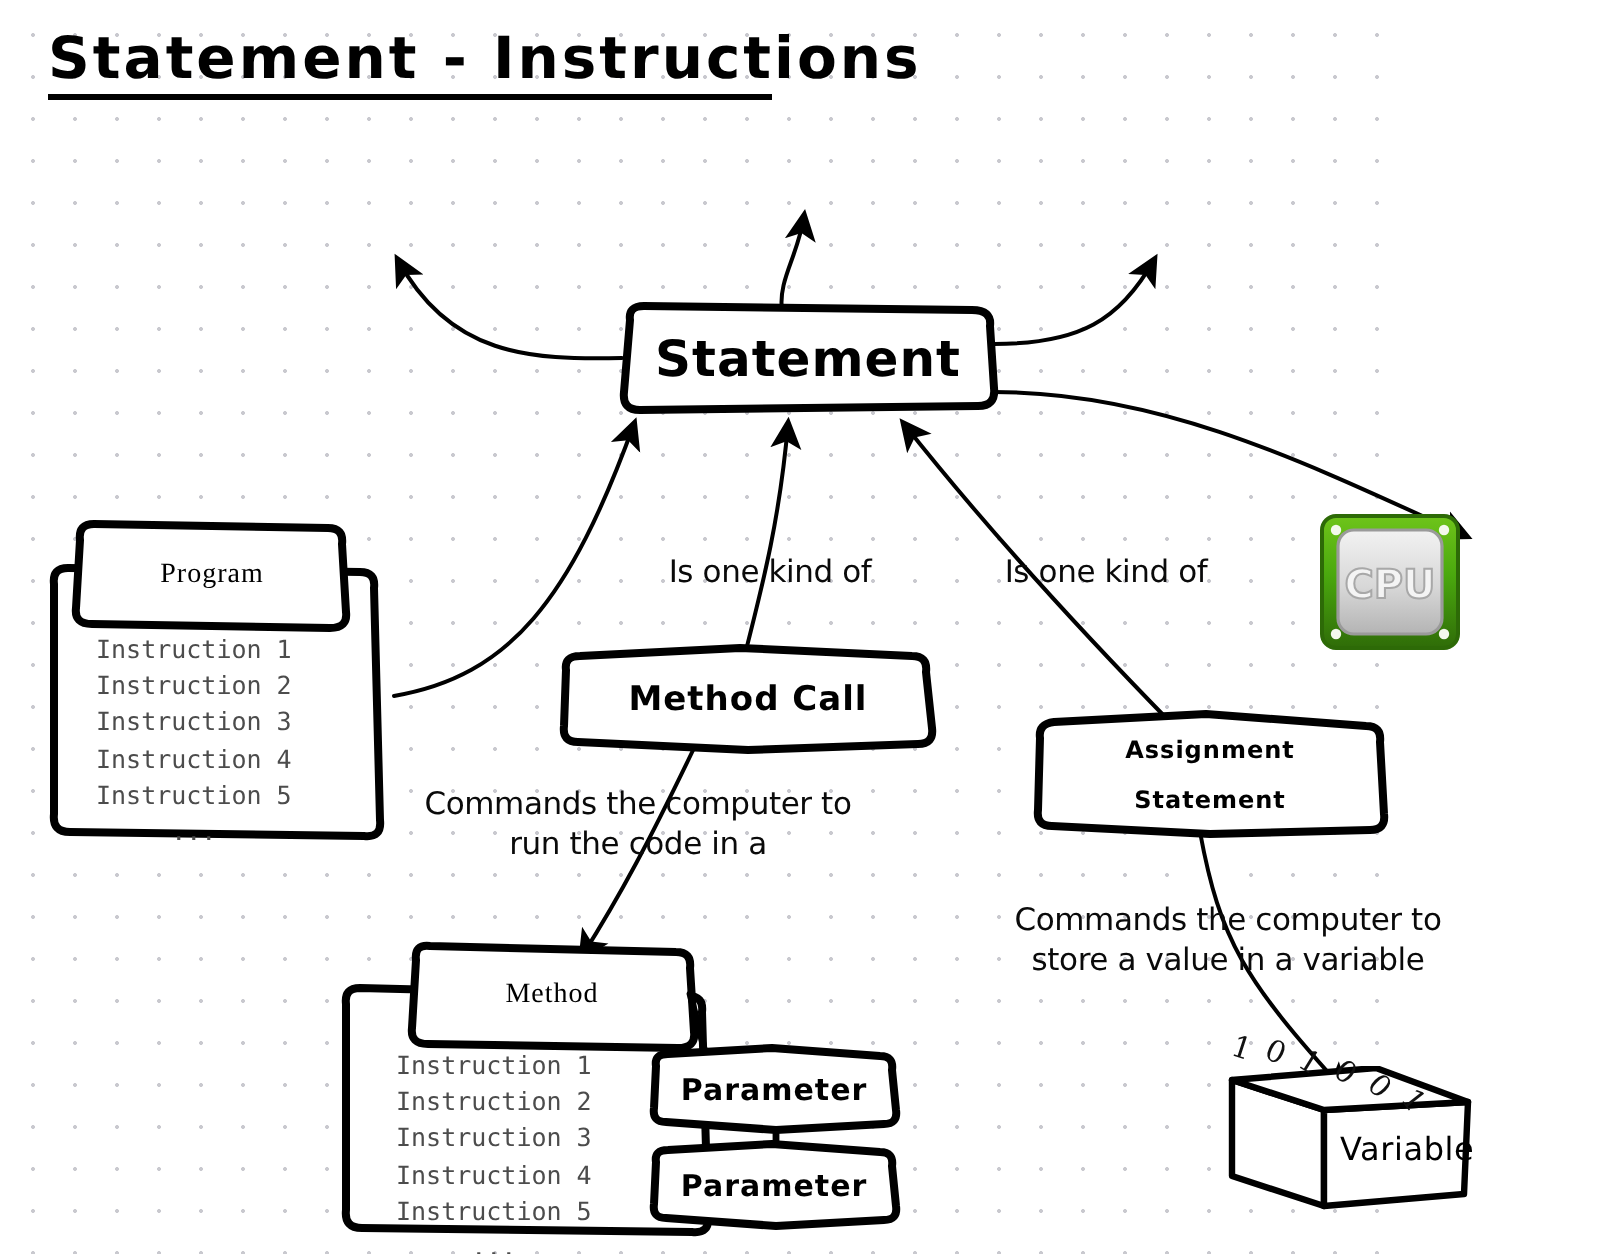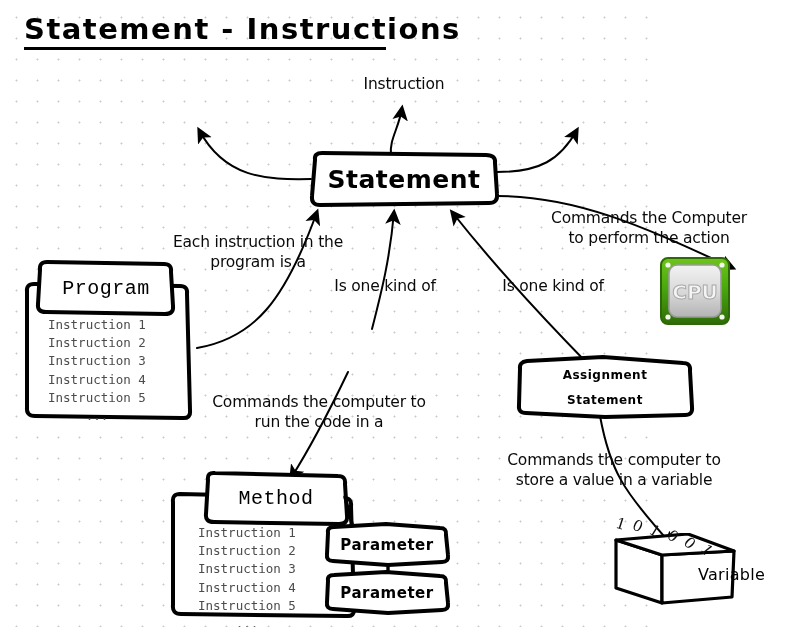--- a/index.html
+++ b/index.html
@@ -9,20 +9,21 @@
     font-family:"DejaVu Sans", sans-serif;
     overflow:hidden;
   }
   #canvas{
     position:relative;
     width:655px;height:627px;
     background-color:#ffffff;
     background-image:radial-gradient(circle, #c9c9cf 0.9px, rgba(0,0,0,0) 1.1px);
     background-size:21px 21px;
     background-position:6px 7px;
+    padding-left:48px;
   }
   #edges{position:absolute;left:0;top:0;width:807px;height:627px;pointer-events:none;}
 
   
   .title{
     position:absolute;left:24px;top:12px;
     font-family:"DejaVu Sans", sans-serif;
     font-size:29px;font-weight:700;letter-spacing:1.5px;
     color:#000;white-space:nowrap;
   }
@@ -61,22 +62,22 @@
     font-family:"DejaVu Sans Mono", monospace;
     font-size:12.5px;
     line-height:18.2px;
     color:#4c4c4c;
     white-space:pre;
     letter-spacing:0px;
   }
   .filebox .tablbl{
     position:absolute;
     display:flex;align-items:center;justify-content:center;
-    font-family:Liberation Mono, monospace;
-    font-size:20px;color:#000;letter-spacing:0.5px;
+    font-family:Liberation Serif, serif;
+    font-size:14px;color:#000;letter-spacing:0.5px;
   }
 
   
   .cpu{position:absolute;}
 
   
   .cube{position:absolute;}
   .cube .cubelbl{
     position:absolute;
     font-family:"DejaVu Sans", sans-serif;
@@ -120,46 +121,47 @@
 
       <path d="M586,362 C540,315 490,260 452,212" marker-end="url(#ah)"></path>
 
       <path d="M348,372 C325,420 310,448 291,478" marker-end="url(#ah)"></path>
 
       <path d="M600,416 C610,470 622,490 672,545" marker-end="url(#ah)"></path>
     </g>
   </svg>
 
 
-  <div class="note" style="left:342px;top:74px;width:124px;">Instruction</div>
-
-
-  <div class="note" style="left:524px;top:208px;width:250px;">Commands the Computer
-to perform the action</div>
-
-  <div class="note" style="left:150px;top:232px;width:216px;">Each instruction in the
-program is a</div>
+
+
+
 
   <div class="note" style="left:317px;top:276px;width:136px;">Is one kind of</div>
 
   <div class="note" style="left:485px;top:276px;width:136px;">Is one kind of</div>
 
   <div class="note" style="left:183px;top:392px;width:272px;">Commands the computer to
 run the code in a</div>
 
   <div class="note" style="left:480px;top:450px;width:268px;">Commands the computer to
 store a value in a variable</div>
 
   <div class="node" style="left:308px;top:150px;width:192px;height:58px;">
     <svg width="192" height="58" viewBox="0 0 192 58">
       <path d="M7,10 Q6,3 14,3 L178,5 Q188,5 187,13 L189,44 Q190,53 181,53 L12,55 Q3,55 4,46 Z" fill="#ffffff" stroke="#000" stroke-width="4" stroke-linejoin="round"></path>
     </svg>
     <div class="lbl" style="font-size:25px;">Statement</div>
   </div>
 
+  <div class="node" style="left:278px;top:322px;width:192px;height:56px;">
+    <svg width="192" height="56" viewBox="0 0 192 56">
+      <path d="M5,13 Q4,6 12,6 L92,2 L178,6 Q186,6 185,14 L188,42 Q189,50 181,50 L96,53 L11,49 Q3,49 4,41 Z" fill="#ffffff" stroke="#000" stroke-width="4" stroke-linejoin="round"></path>
+    </svg>
+    <div class="lbl" style="font-size:17px;">Method Call</div>
+  </div>
 
   <div class="node" style="left:515px;top:355px;width:180px;height:66px;">
     <svg width="180" height="66" viewBox="0 0 180 66">
       <path d="M5,14 Q4,7 12,6 L88,2 L168,8 Q176,8 175,16 L177,52 Q178,60 170,60 L90,62 L11,58 Q3,58 4,50 Z" fill="#ffffff" stroke="#000" stroke-width="4" stroke-linejoin="round"></path>
     </svg>
     <div class="lbl" style="font-size:12px;line-height:25px;">Assignment
 Statement</div>
   </div>
 
   <div class="filebox" style="left:22px;top:258px;width:200px;height:166px;">
@@ -241,21 +243,21 @@
 
   <div class="cube" style="left:612px;top:533px;width:130px;height:76px;">
     <svg width="130" height="76" viewBox="0 0 130 76">
 
       <path d="M4,7 L50,22 L50,70 L4,55 Z" fill="#ffffff" stroke="#000" stroke-width="3.2" stroke-linejoin="round"></path>
 
       <path d="M50,22 L122,18 L120,64 L50,70 Z" fill="#ffffff" stroke="#000" stroke-width="3.2" stroke-linejoin="round"></path>
 
       <path d="M4,7 L76,1 L122,18 L50,22 Z" fill="#ffffff" stroke="#000" stroke-width="3.2" stroke-linejoin="round"></path>
     </svg>
-    <div class="cubelbl" style="left:58px;top:32px;margin-left:28px;">Variable</div>
+    <div class="cubelbl" style="left:58px;top:32px;">Variable</div>
   </div>
 
   <div class="bits" style="left:614px;top:513px;width:110px;height:42px;">
       <span style="left: 2px; top: 2px; transform: rotate(18deg);">1</span>
       <span style="left: 19.2px; top: 4.32551px; transform: rotate(24.8deg);">0</span>
       <span style="left: 36.4px; top: 8.57754px; transform: rotate(31.6deg);">1</span>
       <span style="left: 53.6px; top: 14.0837px; transform: rotate(38.4deg);">0</span>
       <span style="left: 70.8px; top: 20.6041px; transform: rotate(45.2deg);">0</span>
       <span style="left: 88px; top: 28px; transform: rotate(52deg);">1</span>
     </div>

